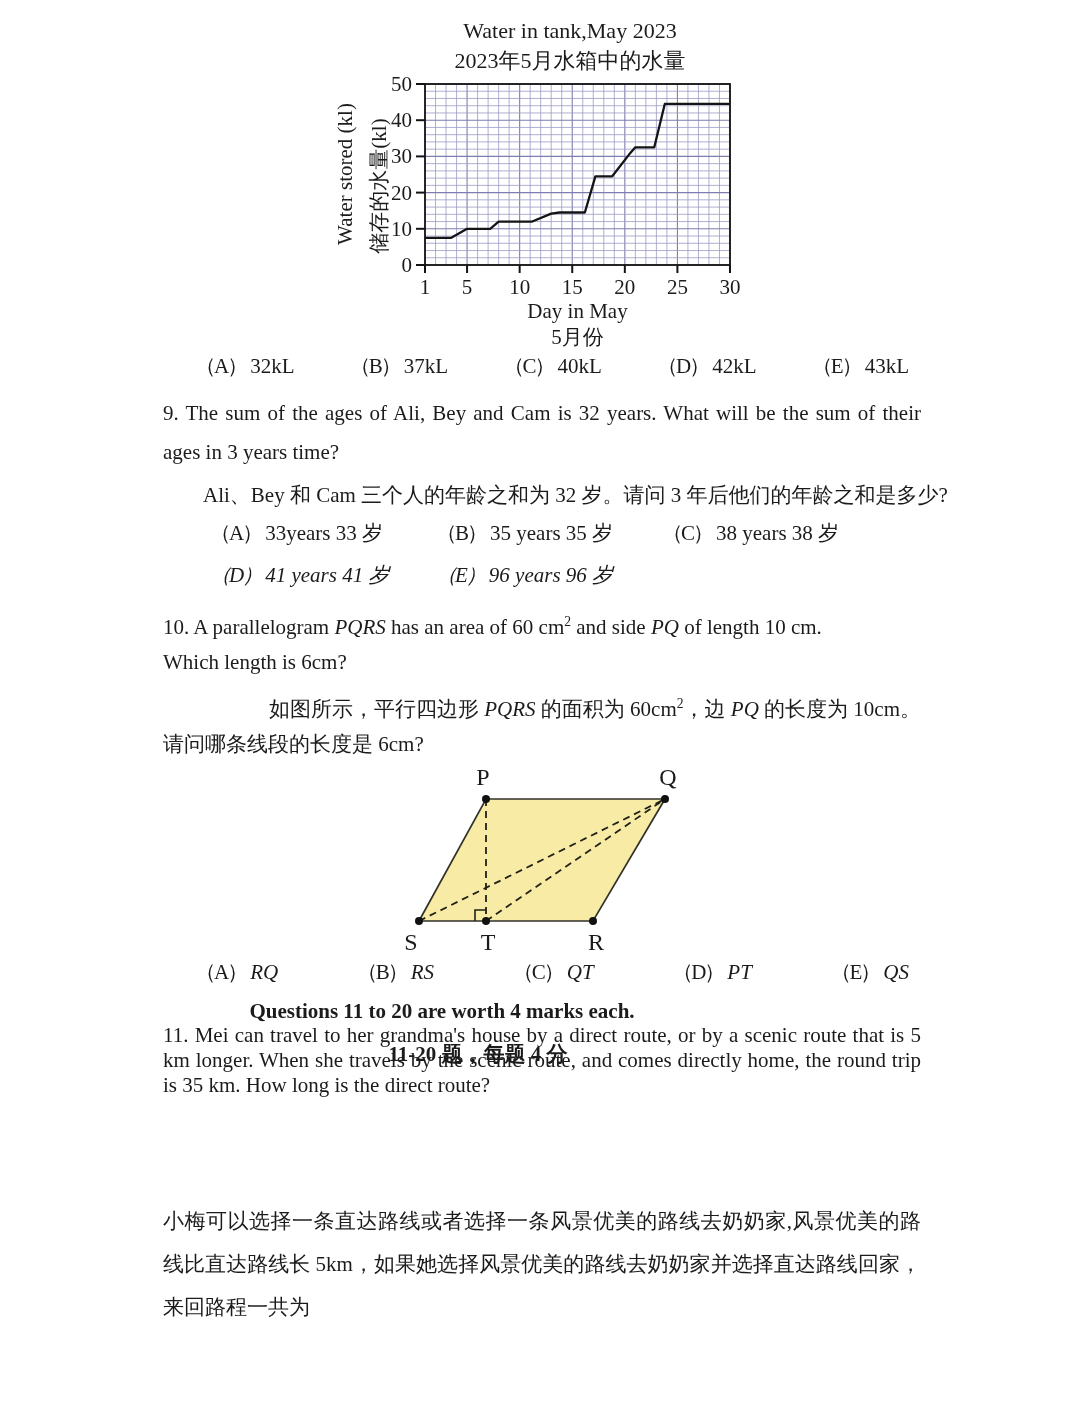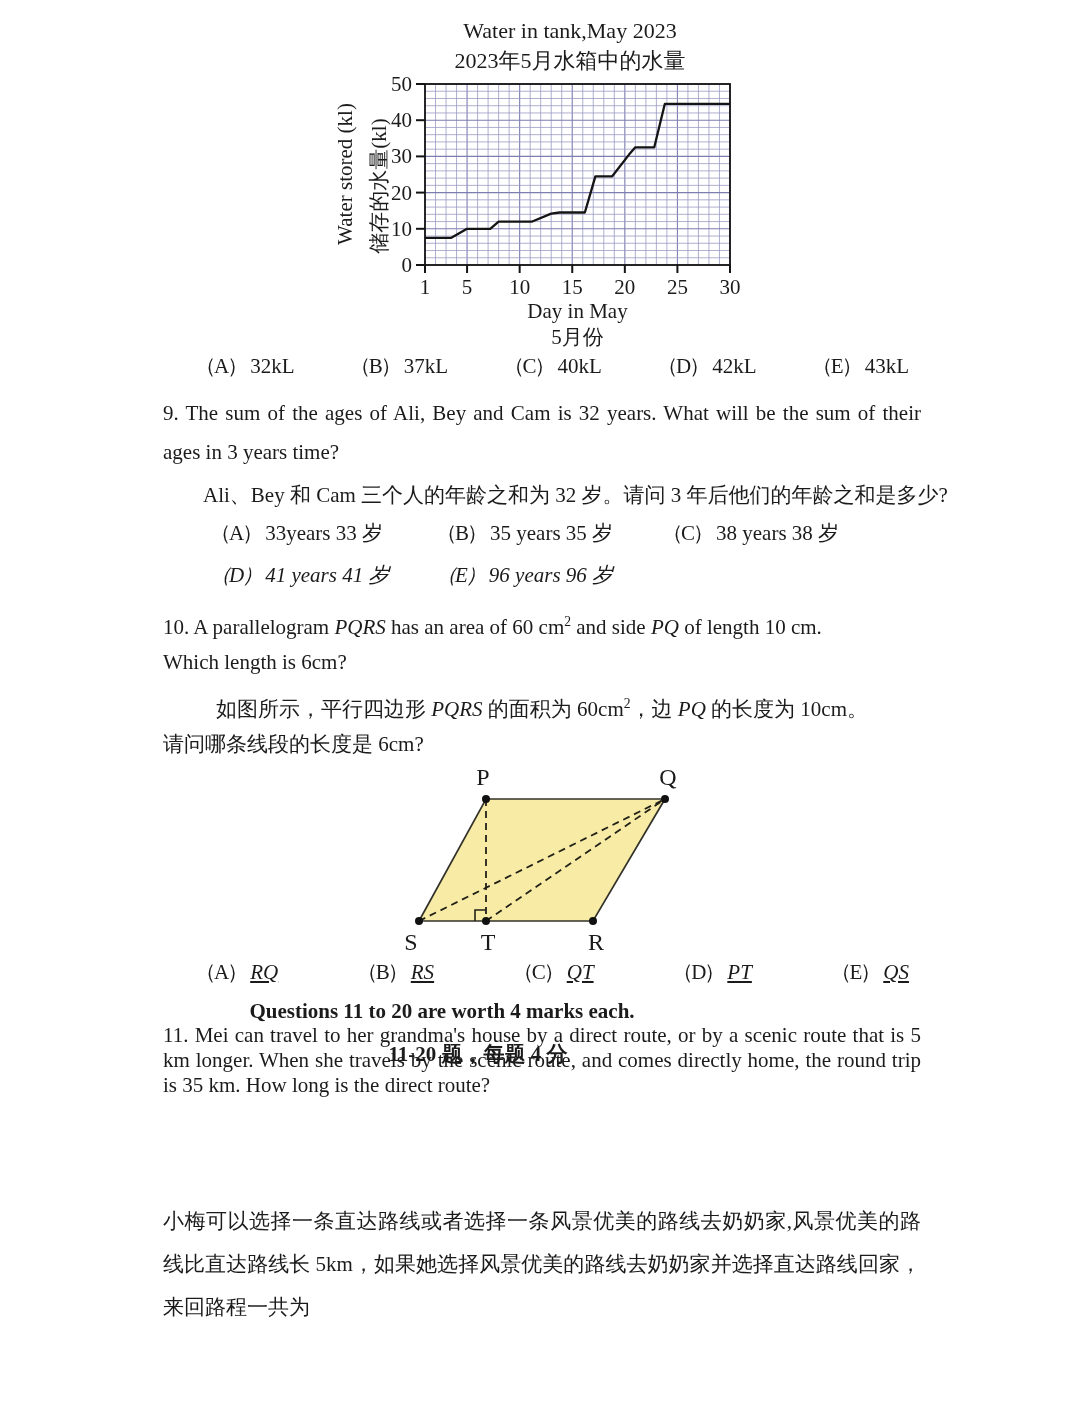--- a/index.html
+++ b/index.html
@@ -7,21 +7,21 @@
     position:relative;width:1080px;height:1406px;background:#ffffff;overflow:hidden;
     font-family:"Liberation Serif","DejaVu Serif",serif;color:#1b1b1b;
   }
   .abs{position:absolute;}
   .para{left:163px;width:758px;font-size:21px;line-height:39px;text-align:justify;text-justify:inter-word;}
   .zh{line-height:43px;}
   .optrow{left:195px;width:714px;display:flex;justify-content:space-between;font-size:21px;}
   .optrow9{left:210px;width:714px;font-size:21px;}
   .optrow9 .opt{display:inline-block;width:226px;}
   .opt-letter{letter-spacing:-2px;margin-right:4px;}
-  .italic-v{font-style:italic;text-decoration:underline;}
+  .italic-v{font-style:italic;}
   .center-bold{left:0;width:884px;text-align:center;font-weight:bold;font-size:21px;}
   sup{font-size:0.65em;}
   svg text{font-family:"Liberation Serif","DejaVu Serif",serif;fill:#1b1b1b;}
 </style>
 </head>
 <body>
 
 <div id="page">
 
   <svg class="abs" style="left:330px;top:8px;" width="420" height="340" viewBox="0 0 420 340" id="chart-svg">
@@ -125,21 +125,21 @@
       <span class="opt"><span class="opt-letter">（E）</span><span>43kL</span></span>
     </div>
 
   <div class="abs para" style="top:394px;">9. The sum of the ages of Ali, Bey and Cam is 32 years. What will be the sum of their ages in 3 years time?</div>
   <div class="abs para" style="top:476px;text-align:left;margin-left:40px;">Ali、Bey 和 Cam 三个人的年龄之和为 32 岁。请问 3 年后他们的年龄之和是多少?</div>
   <div class="abs optrow9" style="top:519px;"><span class="opt"><span class="opt-letter">（A）</span><span>33years 33 岁</span></span><span class="opt"><span class="opt-letter">（B）</span><span>35 years 35 岁</span></span><span class="opt"><span class="opt-letter">（C）</span><span>38 years 38 岁</span></span></div>
   <div class="abs optrow9" style="top:561px;font-style:italic;"><span class="opt"><span class="opt-letter">（D）</span><span>41 years 41 岁</span></span><span class="opt"><span class="opt-letter">（E）</span><span>96 years 96 岁</span></span></div>
 
   <div class="abs para" style="top:602px;text-align:left;"><span>10. A parallelogram </span><span style="font-style: italic;">PQRS</span><span> has an area of 60 cm</span><sup>2</sup><span> and side </span><span style="font-style: italic;">PQ</span><span> of length 10 cm.</span></div>
   <div class="abs para" style="top:643px;text-align:left;">Which length is 6cm?</div>
-  <div class="abs para" style="top:684px;text-align:center;"><span>如图所示，平行四边形 </span><span style="font-style: italic;">PQRS</span><span> 的面积为 60cm</span><sup>2</sup><span>，边 </span><span style="font-style: italic;">PQ</span><span> 的长度为 10cm。</span></div>
+  <div class="abs para" style="top:684px;text-align:right;"><span>如图所示，平行四边形 </span><span style="font-style: italic;">PQRS</span><span> 的面积为 60cm</span><sup>2</sup><span>，边 </span><span style="font-style: italic;">PQ</span><span> 的长度为 10cm。</span></div>
   <div class="abs para" style="top:725px;text-align:left;">请问哪条线段的长度是 6cm?</div>
 
   <svg class="abs" style="left:380px;top:757px;" width="330" height="200" viewBox="0 0 330 200" id="figure-svg">
       <polygon points="106,42 285,42 213,164 39,164" fill="#f8eba6" stroke="#32322a" stroke-width="1.7"></polygon>
       <line x1="106" y1="42" x2="106" y2="164" stroke="#222218" stroke-width="1.8" stroke-dasharray="7 5"></line>
       <line x1="39" y1="164" x2="285" y2="42" stroke="#222218" stroke-width="1.8" stroke-dasharray="7 5"></line>
       <line x1="106" y1="164" x2="285" y2="42" stroke="#222218" stroke-width="1.8" stroke-dasharray="7 5"></line>
       <path d="M 95 164 L 95 153 L 106 153" fill="none" stroke="#222218" stroke-width="1.6"></path>
       <circle cx="106" cy="42" r="4" fill="#111"></circle>
       <circle cx="285" cy="42" r="4" fill="#111"></circle>

